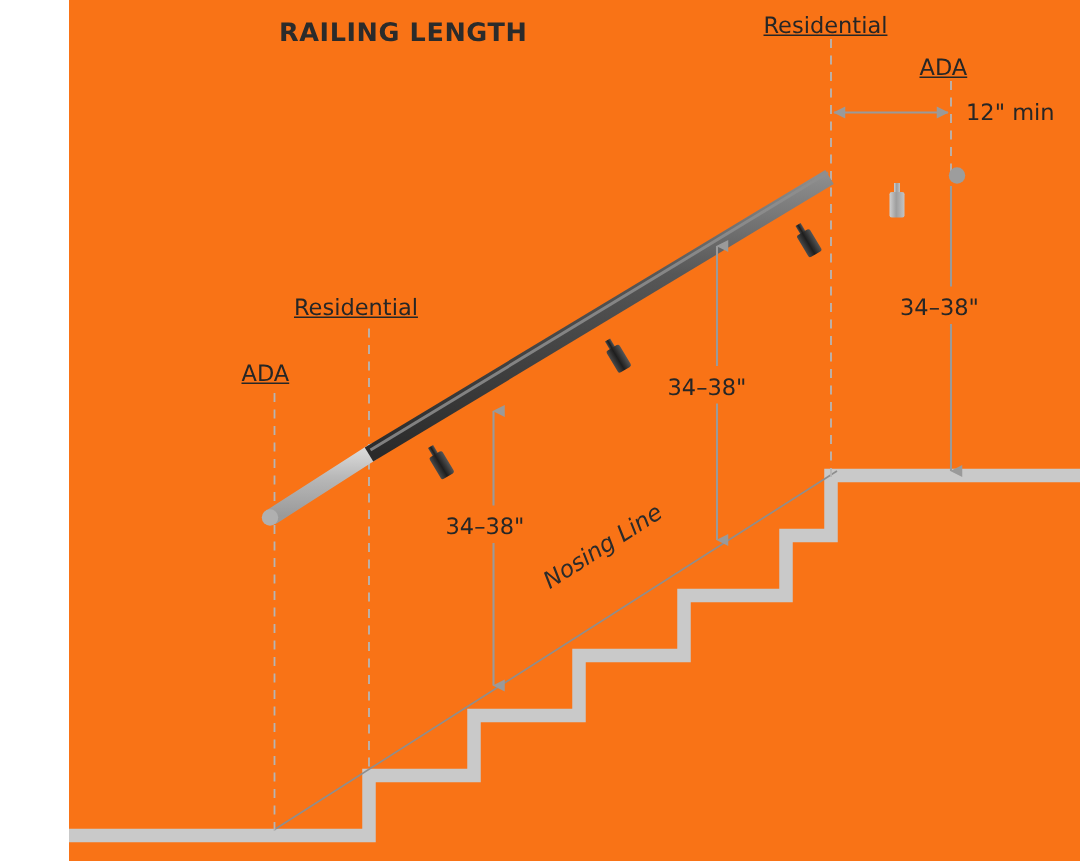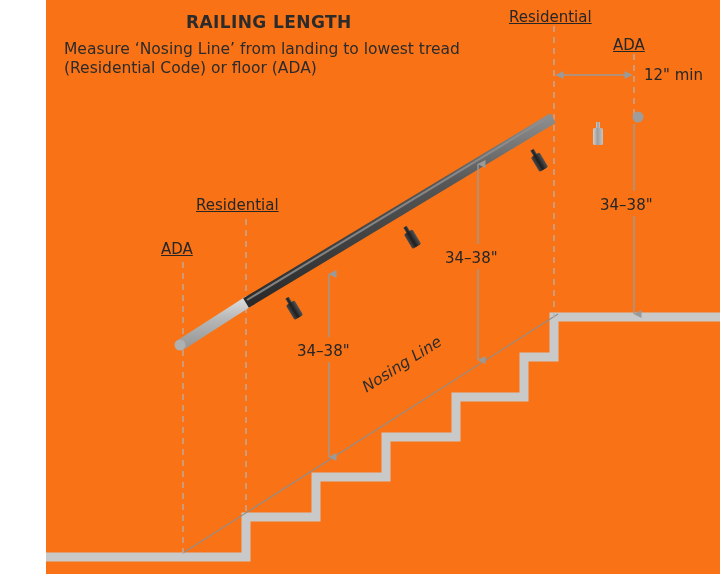--- a/index.html
+++ b/index.html
@@ -179,21 +179,20 @@
 
       <line x1="588" y1="191" x2="588" y2="124" stroke="#9a9a9a" stroke-width="1.4"></line>
       <line x1="588" y1="216" x2="588" y2="314" stroke="#9a9a9a" stroke-width="1.4" marker-end="url(#arrow-down)"></line>
 
       <line x1="510" y1="75" x2="586" y2="75" stroke="#9a9a9a" stroke-width="1.4" marker-start="url(#arrow-left)" marker-end="url(#arrow-right)"></line>
     </g>
   </svg>
 
   <div class="txt" id="title">RAILING LENGTH</div>
 
-  <div class="txt" id="subtitle">Measure ‘Nosing Line’ from landing to lowest tread (Residential Code) or floor (ADA)</div>
 
   <div class="txt dimlabel" id="lbl-34-a">34–38"</div>
 
   <div class="txt dimlabel" id="lbl-34-b">34–38"</div>
 
   <div class="txt dimlabel" id="lbl-34-c">34–38"</div>
 
   <div class="txt dimlabel" id="lbl-12min">12" min</div>
 
   <div class="txt sidelabel" id="lbl-ada-left">ADA</div>

